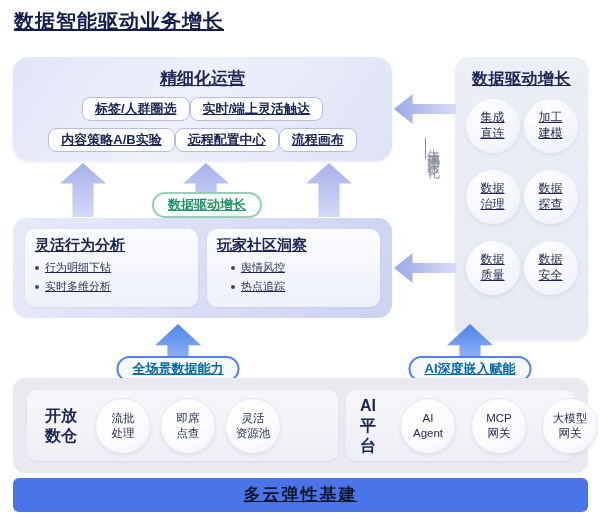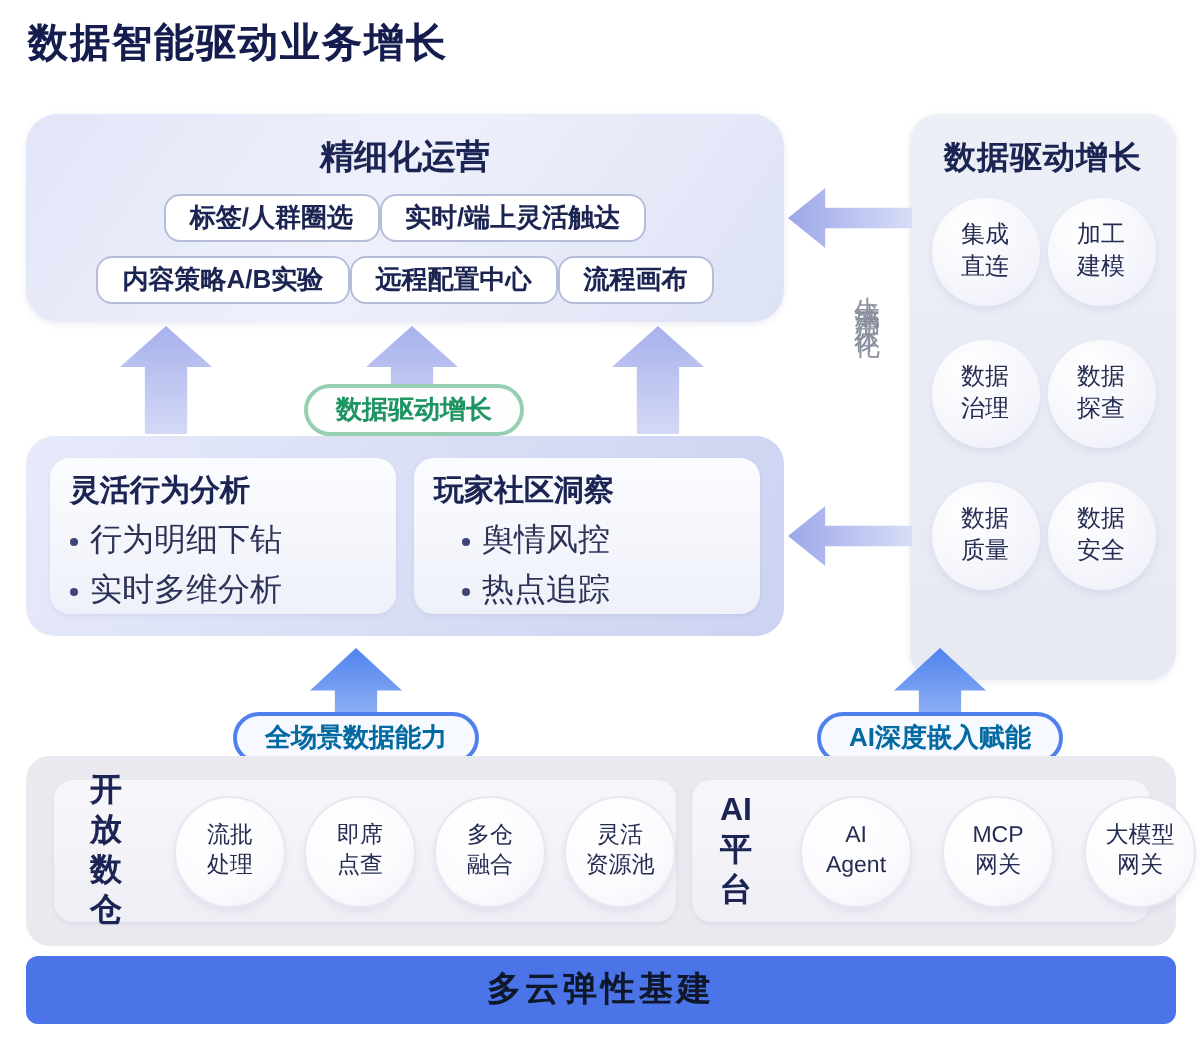--- a/index.html
+++ b/index.html
@@ -1,18 +1,18 @@
 <!DOCTYPE html>
 <html><head>
 <meta charset="utf-8">
 <style>
   html,body{margin:0;padding:0;background:#ffffff;}
   body{width:600px;height:522px;position:relative;overflow:hidden;
        font-family:"Liberation Sans","DejaVu Sans",sans-serif;color:#1b2452;}
-  .abs{position:absolute;}
+  .abs{position:absolute;text-decoration:underline;}
 
   .page-title{left:14px;top:8px;font-size:20px;font-weight:800;color:#151d4e;letter-spacing:1px;}
 
   
   .ops-box{left:13px;top:57px;width:379px;height:104px;border-radius:16px;
     background:linear-gradient(125deg,#e1e5f7 0%,#eef1fb 45%,#dde2f5 100%);
     box-shadow:0 1px 3px rgba(120,130,180,.15);}
   .ops-title{text-align:center;margin-top:10px;font-size:17px;font-weight:800;color:#1b2452;}
   .tag-row{display:flex;justify-content:center;margin-top:7px;}
   .tag{background:#ffffff;border:1.5px solid #b6bdd8;border-radius:8px;
@@ -51,21 +51,21 @@
   .badge-green{border:2px solid #97cfb2;color:#1e9463;}
   .badge-blue{border:2px solid #4f80ee;color:#0369a1;background:#f6f9ff;}
 
   
   .analysis-panel{left:13px;top:218px;width:379px;height:100px;border-radius:14px;
     background:linear-gradient(115deg,#e7eafa 0%,#ccd3f1 100%);
     display:flex;gap:9px;padding:11px 12px;box-sizing:border-box;}
   .card{flex:1;border-radius:10px;background:linear-gradient(180deg,#fbfcfe 0%,#eff1fa 100%);
     padding:7px 10px;box-sizing:border-box;box-shadow:0 1px 2px rgba(100,110,170,.10);}
   .card-title{font-size:15px;font-weight:800;color:#1b2452;margin-bottom:5px;}
-  .bullet{display:flex;align-items:center;gap:6px;margin-top:4px;font-size:16px;color:#2c3356;}
+  .bullet{display:flex;align-items:center;gap:6px;margin-top:4px;font-size:11px;color:#2c3356;}
   .bullet .dot{width:4px;height:4px;border-radius:50%;background:#3d4677;flex:0 0 auto;}
 
   
   .bottom-panel{left:13px;top:378px;width:575px;height:95px;border-radius:12px;background:#e9e9ef;}
   .sub-panel{position:absolute;top:12px;height:71px;border-radius:10px;
     background:linear-gradient(180deg,#f7f7fb 0%,#eeeef5 100%);
     display:flex;align-items:center;box-sizing:border-box;
     box-shadow:0 1px 2px rgba(100,110,170,.10);}
   .wh-panel{left:14px;width:311px;padding-left:18px;gap:9px;}
   .ai-panel{left:333px;width:229px;padding-left:14px;gap:15px;}
@@ -158,22 +158,20 @@
 <div class="abs badge badge-blue" style="left:470px;top:356px;">AI深度嵌入赋能</div>
 
 <div class="abs bottom-panel">
   <div class="sub-panel wh-panel">
     <div class="panel-label">开放
 数仓</div>
     <div class="circle-sm">流批
 处理</div>
     <div class="circle-sm">即席
 点查</div>
-    <div class="circle-sm">多仓
-融合</div>
     <div class="circle-sm">灵活
 资源池</div>
   </div>
   <div class="sub-panel ai-panel">
     <div class="panel-label">AI
 平台</div>
     <div class="circle-sm">AI
 Agent</div>
     <div class="circle-sm">MCP
 网关</div>

